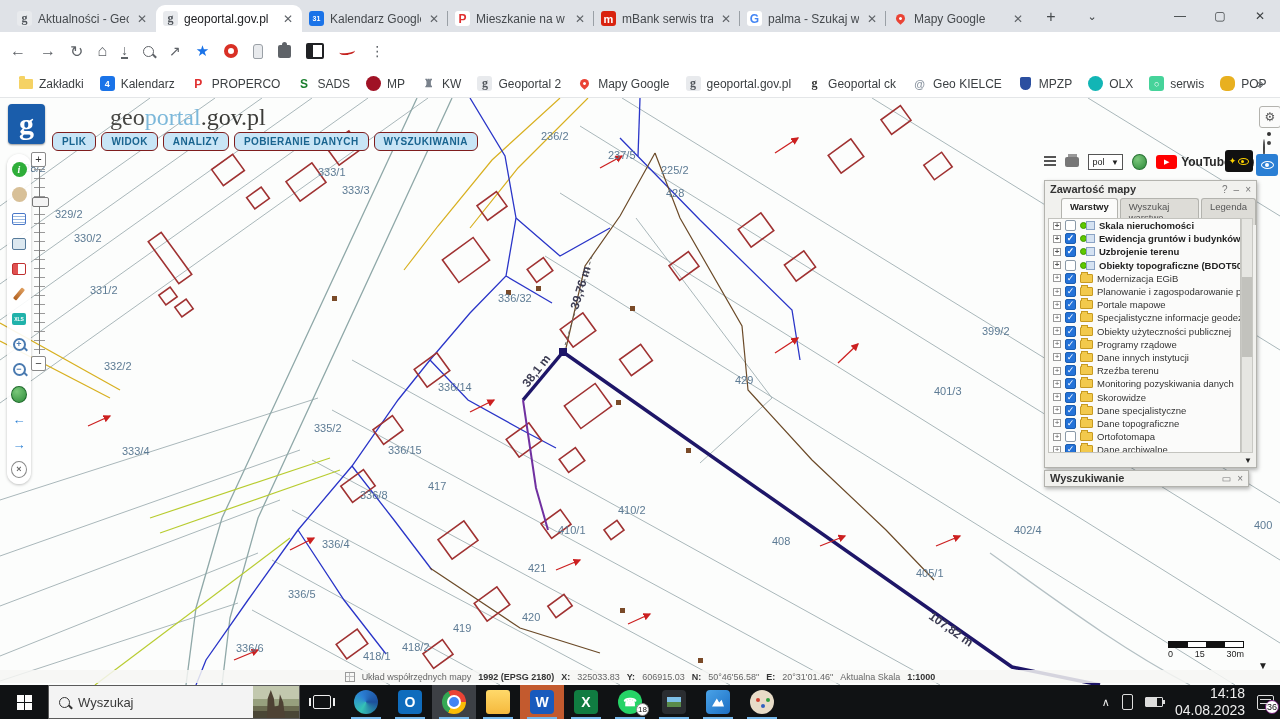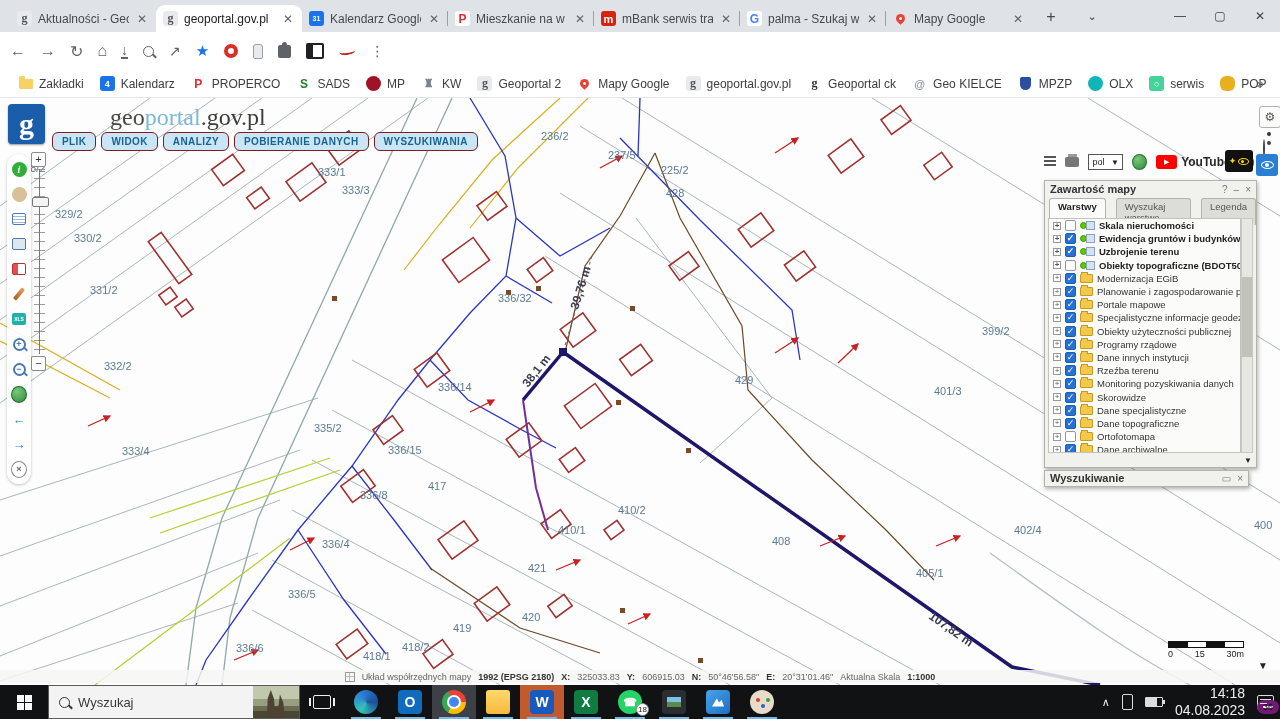--- a/index.html
+++ b/index.html
@@ -125,21 +125,21 @@
            display:flex;align-items:center;justify-content:center;box-sizing:border-box;}
   .contrastbtn{position:absolute;left:1225px;top:52px;width:28px;height:22px;background:#111;border-radius:3px;
                display:flex;align-items:center;justify-content:center;gap:2px;}
   .contrastbtn .st{color:#ffd400;font-size:9px;}
   .contrastbtn .eye{width:11px;height:7px;border-color:#ffd400;}
   .contrastbtn .eye::after{background:#ffd400;left:2px;width:3px;height:3px;}
   
   .layerspanel{left:1044px;top:82px;width:213px;height:288px;}
   .panel-h{display:flex;align-items:center;padding:2px 5px;font-size:11px;font-weight:bold;color:#333;}
   .panel-h .hbtns{margin-left:auto;color:#777;font-size:10px;display:flex;gap:6px;font-weight:normal;}
-  .ptabs{display:flex;gap:10px;margin:1px 0 0 4px;}
+  .ptabs{display:flex;gap:2px;margin:1px 0 0 16px;}
   .ptab{font-size:9.5px;color:#555;background:#dddcd7;border:1px solid #b3b3ae;border-bottom:none;
         border-radius:3px 3px 0 0;padding:2px 8px;}
   .ptab.active{background:#fbfbfa;color:#222;font-weight:bold;}
   .llist{position:absolute;left:3px;right:15px;top:37px;bottom:14px;background:#fbfbfa;border:1px solid #c3c3be;overflow:hidden;}
   .lrow{display:flex;align-items:center;gap:4px;height:13.2px;padding-left:4px;font-size:9.5px;color:#333;white-space:nowrap;}
   .lrow.bold{font-weight:bold;color:#222;}
   .expand{width:8px;height:8px;border:1px solid #999;background:#fff;color:#555;font-size:8px;line-height:6px;
           text-align:center;flex:none;box-sizing:border-box;}
   .cb{width:11px;height:11px;border:1px solid #8a99a8;background:#fff;border-radius:2px;flex:none;box-sizing:border-box;
       color:#fff;font-size:9px;line-height:9px;text-align:center;}
@@ -195,21 +195,21 @@
   .tray{margin-left:auto;display:flex;align-items:center;gap:12px;padding-right:6px;color:#eee;}
   .trayico{font-size:11px;}
   .phoneico{width:9px;height:14px;border:1.5px solid #ddd;border-radius:2px;}
   .battico{width:16px;height:8px;border:1.5px solid #ddd;border-radius:1px;position:relative;background:linear-gradient(90deg,#ddd 0 70%,transparent 70%);}
   .battico::after{content:"";position:absolute;right:-3px;top:2px;width:2px;height:4px;background:#ddd;}
   .clock{font-size:14px;text-align:right;line-height:1.25;}
   .notif{position:relative;width:17px;height:15px;border:1.5px solid #ddd;border-radius:2px;box-sizing:border-box;}
   .notif::before{content:"";position:absolute;left:2px;top:3px;right:2px;height:1.5px;background:#ddd;}
   .notif::after{content:"";position:absolute;left:2px;top:7px;width:7px;height:1.5px;background:#ddd;}
   .notifbadge{position:absolute;right:-6px;bottom:-5px;min-width:14px;height:14px;border-radius:8px;background:#fff;
-              color:#111;font-size:9px;display:flex;align-items:center;justify-content:center;border:6px solid #701a75;box-sizing:border-box;}
+              color:#111;font-size:9px;display:flex;align-items:center;justify-content:center;border:1px solid #701a75;box-sizing:border-box;}
 </style>
 </head>
 <body>
 
 <div id="screen">
 
   <div class="tabstrip">
     <div id="tabs" style="display:flex;align-items:flex-end;">
         <div class="tab">
           <span class="fav" style="background: rgb(232, 234, 237); color: rgb(80, 85, 91); font-family: &quot;Liberation Serif&quot;, serif; font-size: 12px;">g</span>

